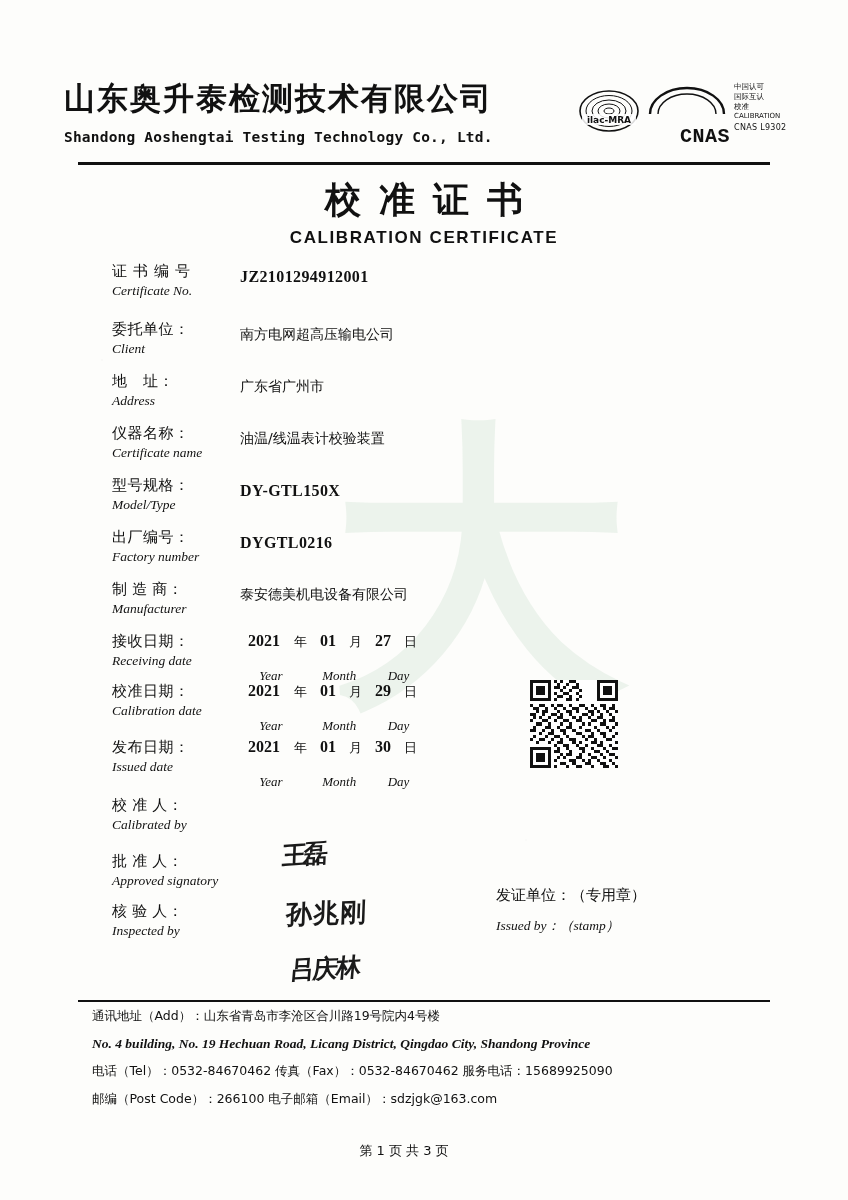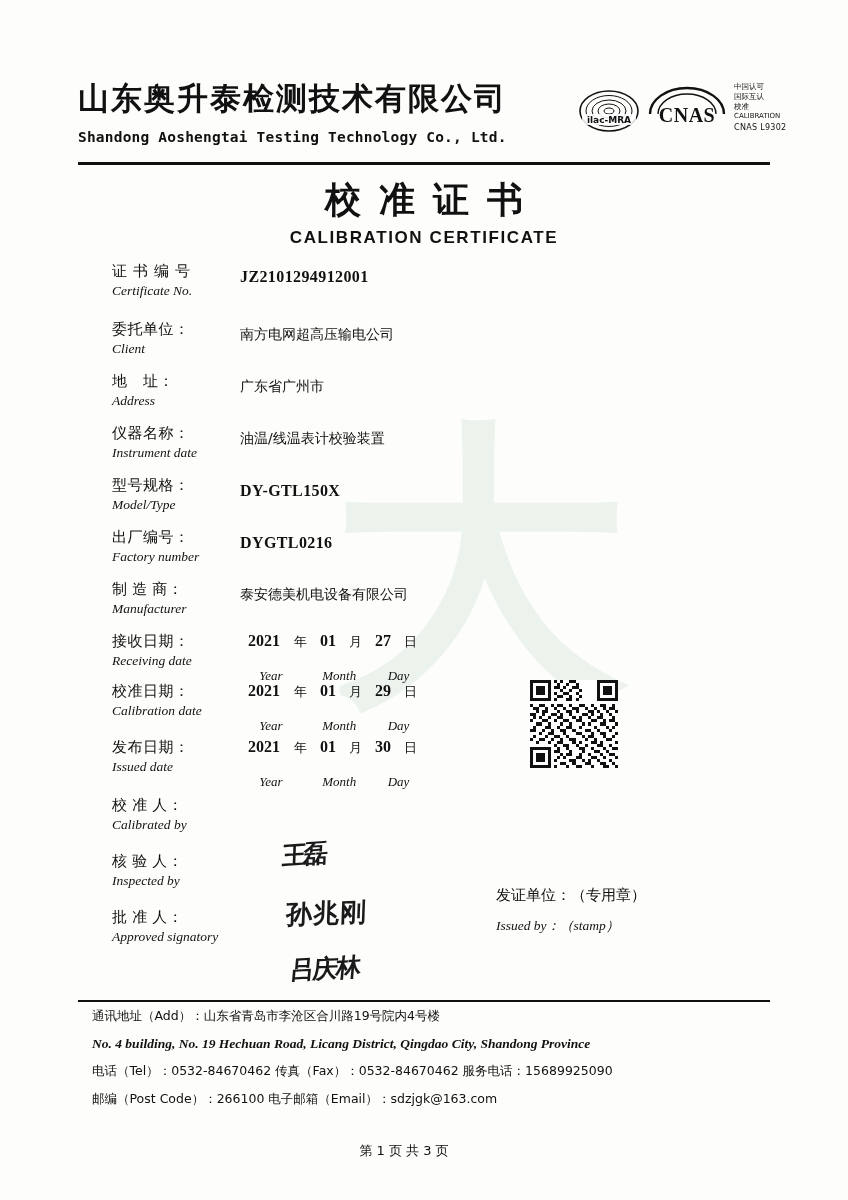--- a/index.html
+++ b/index.html
@@ -39,21 +39,21 @@
     inset: 0;
     background:
       radial-gradient(circle at 12% 30%, rgba(0,0,0,0.015) 0 1px, transparent 1px),
       radial-gradient(circle at 62% 70%, rgba(0,0,0,0.012) 0 1px, transparent 1px);
     pointer-events: none;
   }
 
   
   .header {
     position: absolute;
-    left: 78px;
+    left: 64px;
     top: 78px;
     width: 692px;
   }
   .company-cn {
     font-family: "DejaVu Sans", sans-serif;
     font-weight: 700;
     font-size: 31px;
     letter-spacing: 2px;
     color: #111;
     white-space: nowrap;
@@ -95,24 +95,24 @@
   .cnas {
     position: absolute;
     left: 66px;
     top: 4px;
     width: 86px;
     height: 50px;
   }
   .cnas-text {
     position: absolute;
     left: 0;
-    top: 18px;
+    top: 39px;
     width: 86px;
-    text-align: center;
-    font-family: Liberation Serif, serif;
+    text-align: right;
+    font-family: Liberation Mono, monospace;
     font-weight: 700;
     font-size: 20px;
     letter-spacing: 0.5px;
   }
   .cnas-arc {
     position: absolute;
     left: 4px;
     top: 0px;
   }
   .cnas-right {
@@ -591,21 +591,21 @@
       <div class="label">
         <div class="cn">地　址：</div>
         <div class="en">Address</div>
       </div>
       <div class="value">广东省广州市</div>
     </div>
 
     <div class="row" style="height:52px;">
       <div class="label">
         <div class="cn">仪器名称：</div>
-        <div class="en">Instrument date</div>
+        <div class="en">Certificate name</div>
       </div>
       <div class="value">油温/线温表计校验装置</div>
     </div>
 
     <div class="row" style="height:52px;">
       <div class="label">
         <div class="cn">型号规格：</div>
         <div class="en">Model/Type</div>
       </div>
       <div class="value serif">DY-GTL150X</div>
@@ -687,31 +687,31 @@
       </div>
     </div>
 
     <div class="row" style="height:56px;">
       <div class="label">
         <div class="cn">校 准 人：</div>
         <div class="en">Calibrated by</div>
       </div>
     </div>
 
+    <div class="row" style="height:50px;">
+      <div class="label">
+        <div class="cn">批 准 人：</div>
+        <div class="en">Approved signatory</div>
+      </div>
+    </div>
+
     <div class="row" style="height:56px;">
       <div class="label">
         <div class="cn">核 验 人：</div>
         <div class="en">Inspected by</div>
-      </div>
-    </div>
-
-    <div class="row" style="height:50px;">
-      <div class="label">
-        <div class="cn">批 准 人：</div>
-        <div class="en">Approved signatory</div>
       </div>
     </div>
 
   </div>
 
   <div class="sig sig1">王磊</div>
   <div class="sig sig2">孙兆刚</div>
   <div class="sig sig3">吕庆林</div>
 
   <div class="issued">

